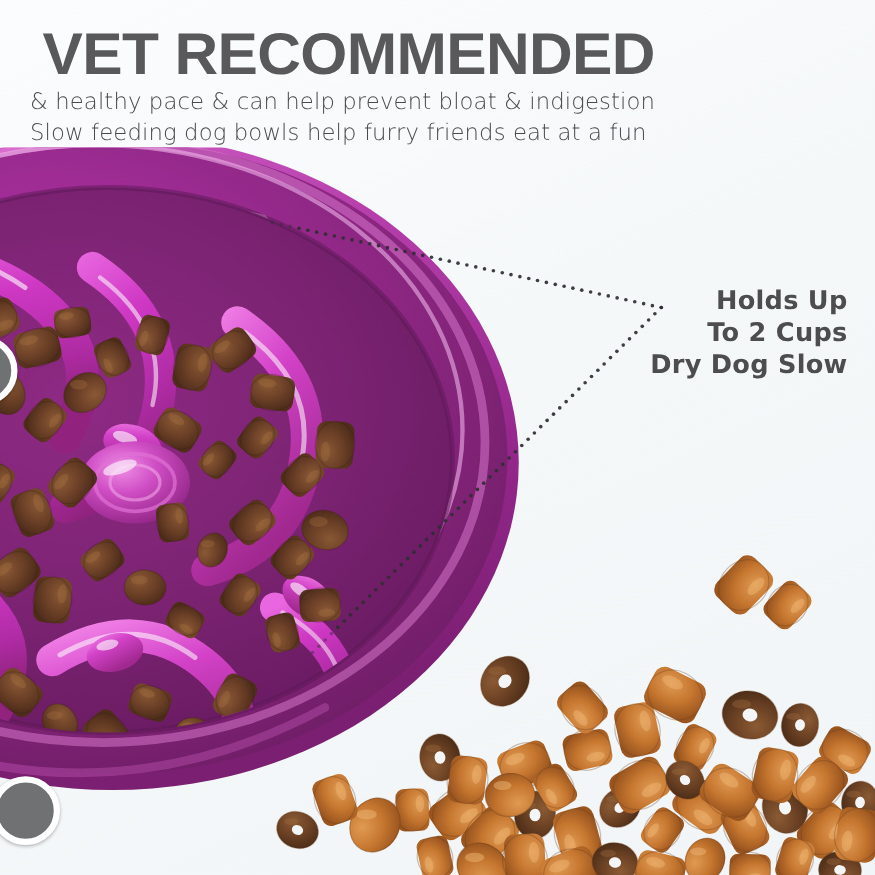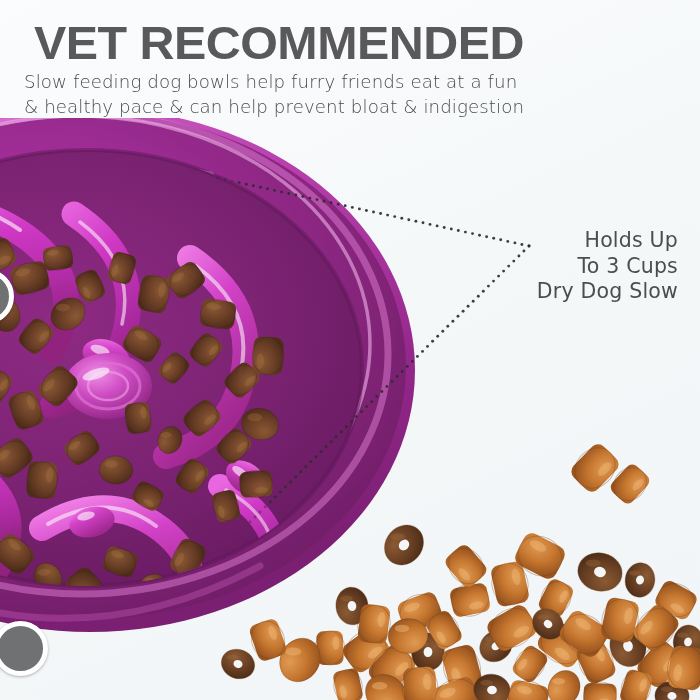--- a/index.html
+++ b/index.html
@@ -26,21 +26,21 @@
     font-size:18.2px;line-height:24.5px;color:#4b4b4e;
     font-weight:300;letter-spacing:.1px;
     font-family:"DejaVu Sans", sans-serif;
   }
   #subtitle div{white-space:nowrap;}
 
   
   #callout{
     position:absolute;right:22px;top:228px;
     text-align:right;font-size:20.5px;line-height:25.5px;
-    color:#4d4d50;font-weight:400;letter-spacing:.2px;
+    color:#4d4d50;font-weight:700;letter-spacing:.2px;
     font-family:"DejaVu Sans", sans-serif;
   }
   #callout div{white-space:nowrap;}
 
   
   #bowl-wrap{position:absolute;left:-210px;top:118px;width:640px;height:540px;}
   #bowl-svg{position:absolute;left:0;top:0;}
 
   
   .marker{position:absolute;border-radius:50%;
@@ -56,22 +56,22 @@
   #kibble-svg{position:absolute;left:0;top:0;}
 </style>
 </head>
 <body>
 
 <div id="stage">
 
   <div id="headline">VET RECOMMENDED</div>
 
   <div id="subtitle">
+    <div>&amp; healthy pace &amp; can help prevent bloat &amp; indigestion</div>
     <div>Slow feeding dog bowls help furry friends eat at a fun</div>
-    <div>&amp; healthy pace &amp; can help prevent bloat &amp; indigestion</div>
   </div>
 
   <div id="bowl-wrap">
     <svg id="bowl-svg" width="640" height="540" viewBox="0 0 640 540">
       <defs>
         <radialGradient id="gBody" cx="42%" cy="36%" r="72%">
           <stop offset="0%" stop-color="#b83caf"></stop>
           <stop offset="42%" stop-color="#9c2a92"></stop>
           <stop offset="78%" stop-color="#7d2273"></stop>
           <stop offset="100%" stop-color="#6a1c62"></stop>
@@ -647,17 +647,17 @@
         <ellipse cx="460.7" cy="559.2" rx="7.5" ry="3.8" fill="#f0bd7c" opacity="0.42" transform="rotate(229 466 566)"></ellipse>
         <ellipse cx="466" cy="566" rx="18.8" ry="16.2" fill="none" stroke="#6b3f1c" stroke-width="1" opacity="0.32" transform="rotate(229 466 566)"></ellipse>
         <rect x="517.6" y="538.5" width="44.8" height="35.0" rx="9.0" fill="url(#kTan)" transform="rotate(27 540 556)"></rect>
         <ellipse cx="533.7" cy="547.9" rx="9.0" ry="4.5" fill="#f0bd7c" opacity="0.42" transform="rotate(27 540 556)"></ellipse>
         <ellipse cx="540" cy="556" rx="22.4" ry="19.3" fill="none" stroke="#6b3f1c" stroke-width="1" opacity="0.32" transform="rotate(27 540 556)"></ellipse>
       </g>
   </svg>
 
   <div id="callout">
     <div>Holds Up</div>
-    <div>To 3 Cups</div>
+    <div>To 2 Cups</div>
     <div>Dry Dog Slow</div>
   </div>
 
 </div>
 
 </body></html>

